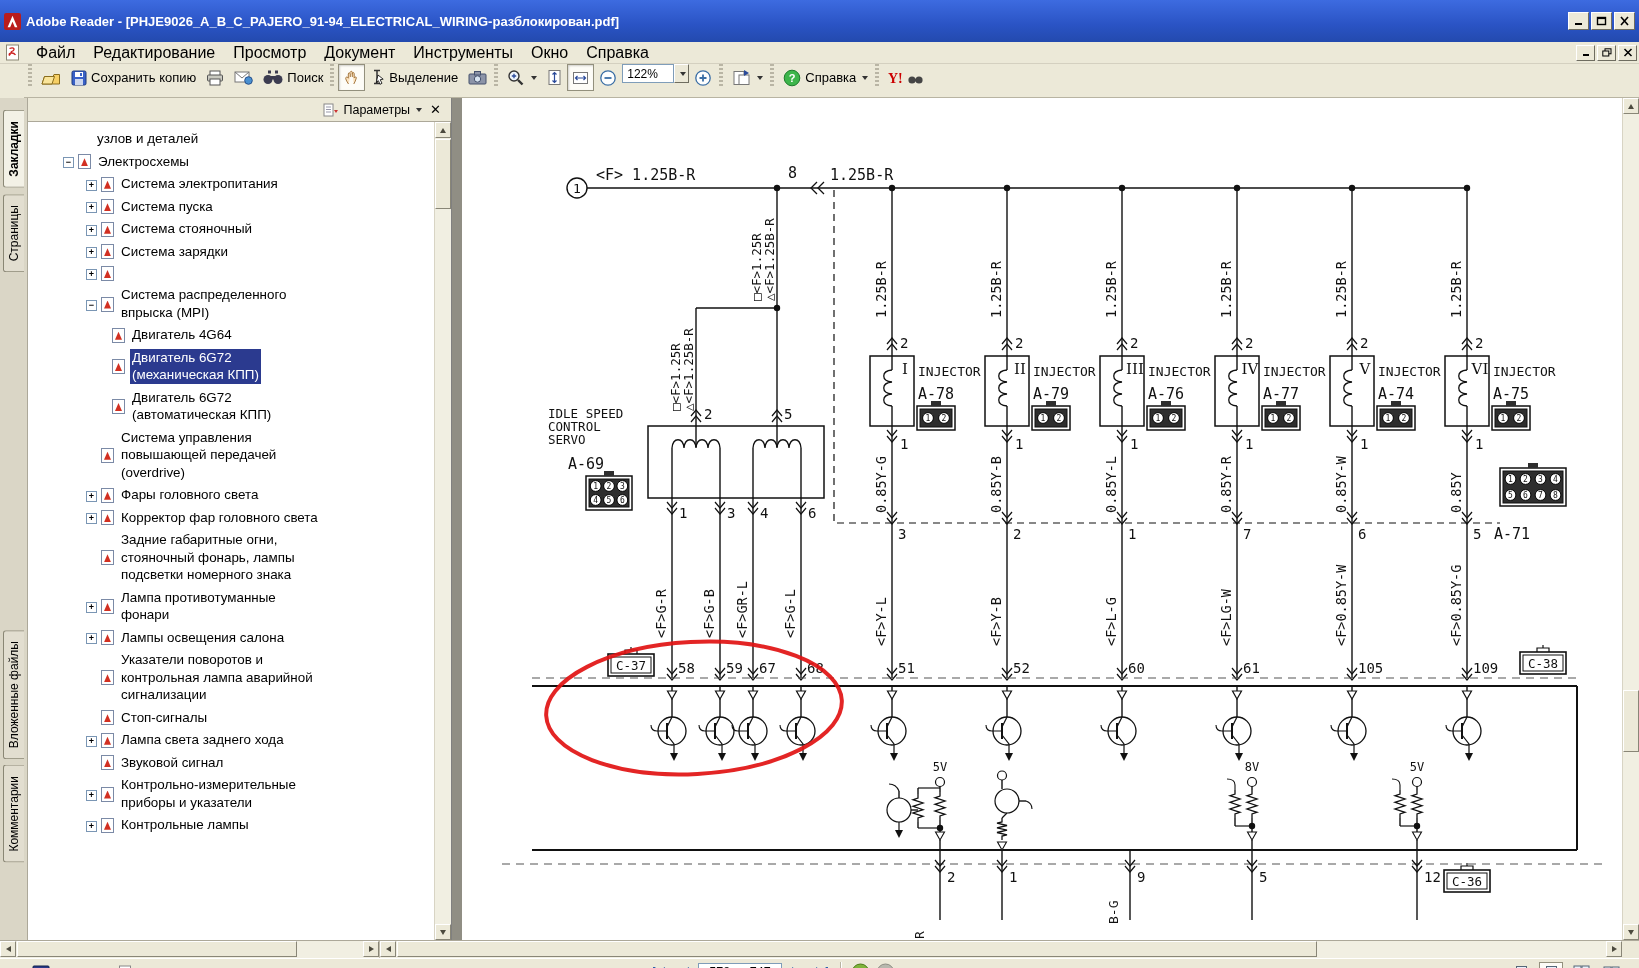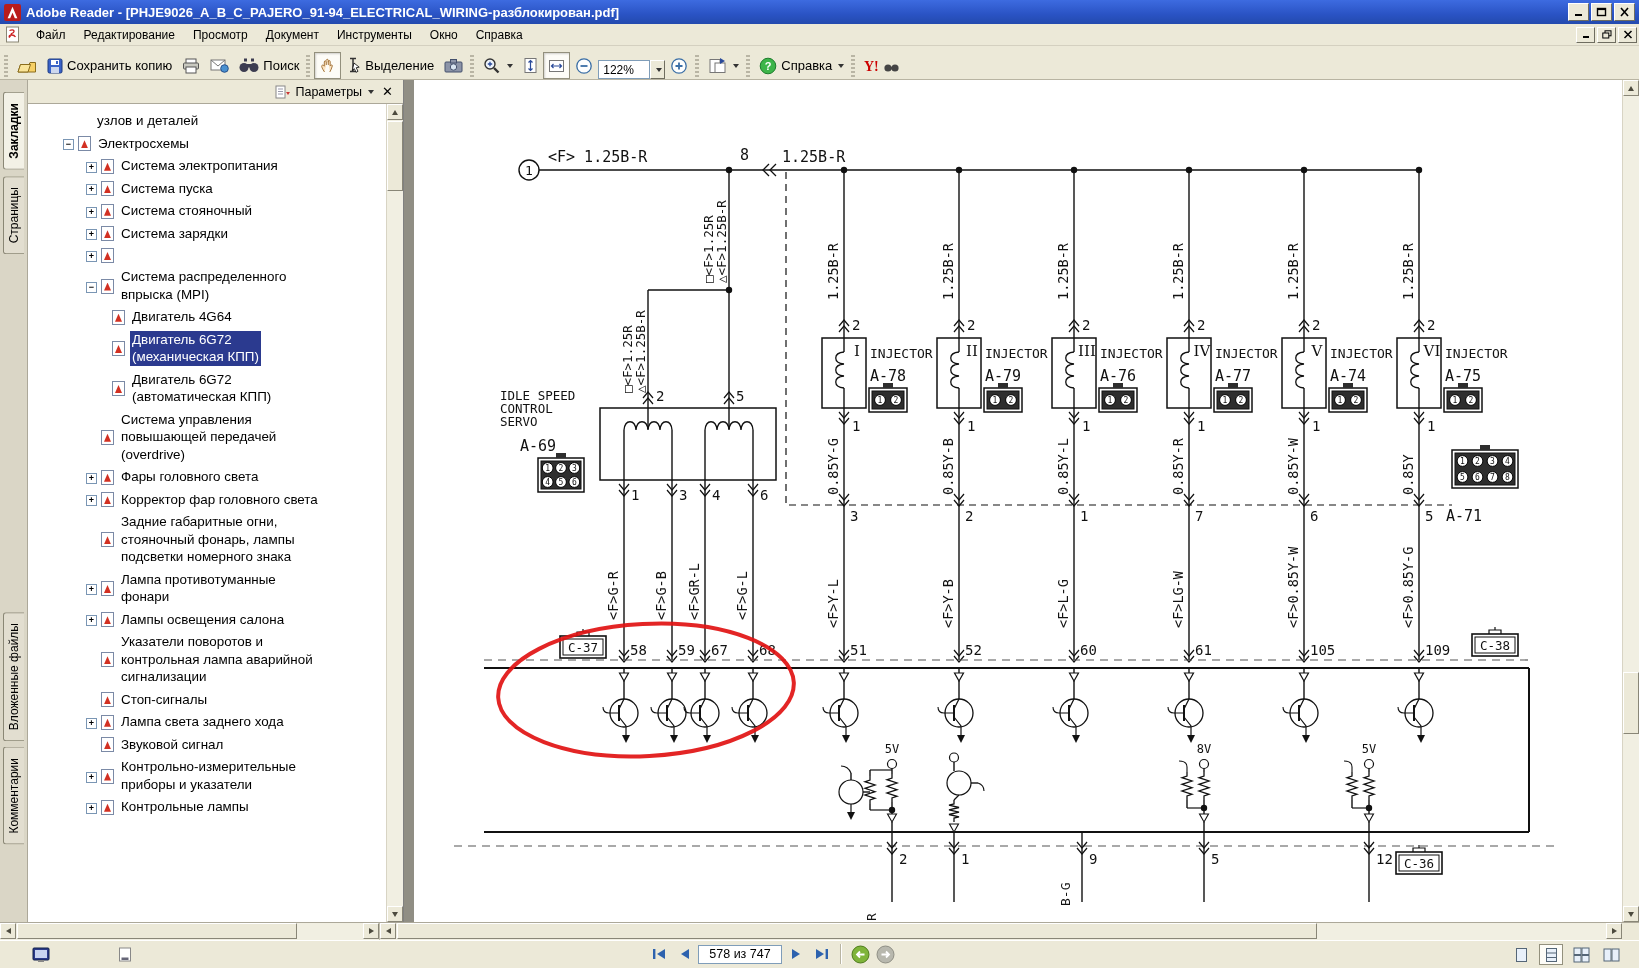--- a/index.html
+++ b/index.html
@@ -1,49 +1,49 @@
 <!DOCTYPE html>
 <html><head>
 <meta charset="utf-8">
 <style>
   html,body{margin:0;padding:0;background:#555;}
   *{box-sizing:border-box;}
   .window{position:relative;width:1639px;height:968px;background:#ece9d8;font-family:"Liberation Sans",sans-serif;overflow:hidden;}
 
   
-  .titlebar{height:24px;background:linear-gradient(180deg,#3d6be0 0%,#2a53c4 60%,#234aae 100%);display:flex;align-items:center;padding:0 4px;color:#fff;}
+  .titlebar{height:42px;background:linear-gradient(180deg,#3d6be0 0%,#2a53c4 60%,#234aae 100%);display:flex;align-items:center;padding:0 4px;color:#fff;}
   .titlebar .appico{width:17px;height:17px;margin-right:5px;flex:none;}
   .titlebar .ttl{font-size:13px;font-weight:bold;white-space:nowrap;overflow:hidden;flex:1;}
   .winbtn{width:21px;height:18px;background:#ece9d8;border:1px solid;border-color:#fff #6f6d60 #6f6d60 #fff;margin-left:2px;display:grid;place-items:center;flex:none;}
   .winbtn svg{display:block;}
 
   
   .menubar{height:22px;background:#ece9d8;display:flex;align-items:center;border-bottom:1px solid #d4d0c0;padding:0 2px;}
   .menubar .docico{width:17px;height:17px;margin:0 6px 0 2px;flex:none;}
-  .mitem{font-size:12px;color:#000;padding:8px 9px;cursor:default;}
+  .mitem{font-size:16px;color:#000;padding:8px 9px;cursor:default;}
   .menubar .spacer{flex:1;}
   .winbtn.small{width:19px;height:16px;}
 
   
-  .toolbar{height:34px;background:#ece9d8;display:flex;align-items:flex-end;border-bottom:1px solid #b8b4a2;padding:0 2px;}
+  .toolbar{height:34px;background:#ece9d8;display:flex;align-items:flex-start;border-bottom:1px solid #b8b4a2;padding:0 2px;margin-left:24px;}
   .grip{width:4px;height:24px;margin:0 4px 0 2px;background:repeating-linear-gradient(to bottom,#b9b5a4 0 2px,transparent 2px 4px);}
   .tbtn{height:27px;display:flex;align-items:center;gap:4px;padding:0 4px;border:1px solid transparent;font-size:13px;color:#000;}
   .tbtn.pressed{background:#fdfcf7;border-color:#93907d;box-shadow:inset 1px 1px 2px rgba(0,0,0,.18);}
   .dd{width:0;height:0;border-left:3.5px solid transparent;border-right:3.5px solid transparent;border-top:4px solid #333;margin-left:2px;}
   .combo{width:52px;height:19px;background:#fff;border:1px solid #7f9db9;font-size:12px;display:flex;align-items:center;padding:0 4px;}
   .combobtn{width:15px;height:19px;background:#ece9d8;border:1px solid;border-color:#fff #6f6d60 #6f6d60 #fff;display:grid;place-items:center;}
 
   
   .main{position:relative;height:842px;display:flex;}
   .tabstrip{width:28px;background:#dad6c6;border-right:1px solid #aca899;padding-top:12px;display:flex;flex-direction:column;align-items:center;}
   .vtab{writing-mode:vertical-rl;transform:rotate(180deg);font-size:12px;color:#000;background:#e2ded0;border:1px solid #8a8775;border-left:none;padding:10px 3px;margin-bottom:6px;border-radius:0 3px 3px 0;}
   .vtab.active{background:#f3f1e6;font-weight:bold;}
   .vtab.gap{margin-top:352px;}
 
-  .sidepanel{width:376px;background:#fff;border-right:1px solid #808080;position:relative;}
+  .sidepanel{width:424px;background:#fff;border-right:1px solid #808080;position:relative;}
   .panelhdr{height:24px;background:#ece9d8;border-bottom:1px solid #aca899;display:flex;align-items:center;justify-content:flex-end;padding:0 6px;font-size:12.5px;gap:4px;}
   .panelhdr .ph-ico{width:16px;height:14px;}
   .panelhdr .x{font-size:13px;padding:0 4px;color:#000;}
   .treewrap{position:absolute;top:24px;left:0;right:17px;bottom:0;overflow:hidden;padding:8px 0 0 2px;background:#fff;}
   .trow{display:flex;align-items:center;margin:0 0 5px;}
   .lvl1{padding-left:33px;}.lvl2{padding-left:56px;}.lvl3{padding-left:82px;}
   .trow.cont{padding-left:65px;}
   .exp{flex:none;width:11px;height:11px;border:1px solid #7a96b4;background:#fff;font:bold 9px/9px "Liberation Sans",sans-serif;text-align:center;margin:3px 4px 0 0;color:#000;}
   .exp.spacer{visibility:hidden;}
   .pdficon{flex:none;width:13px;height:15px;background:#fff;border:1px solid #7b8aa6;margin:1px 5px 0 0;position:relative;}

